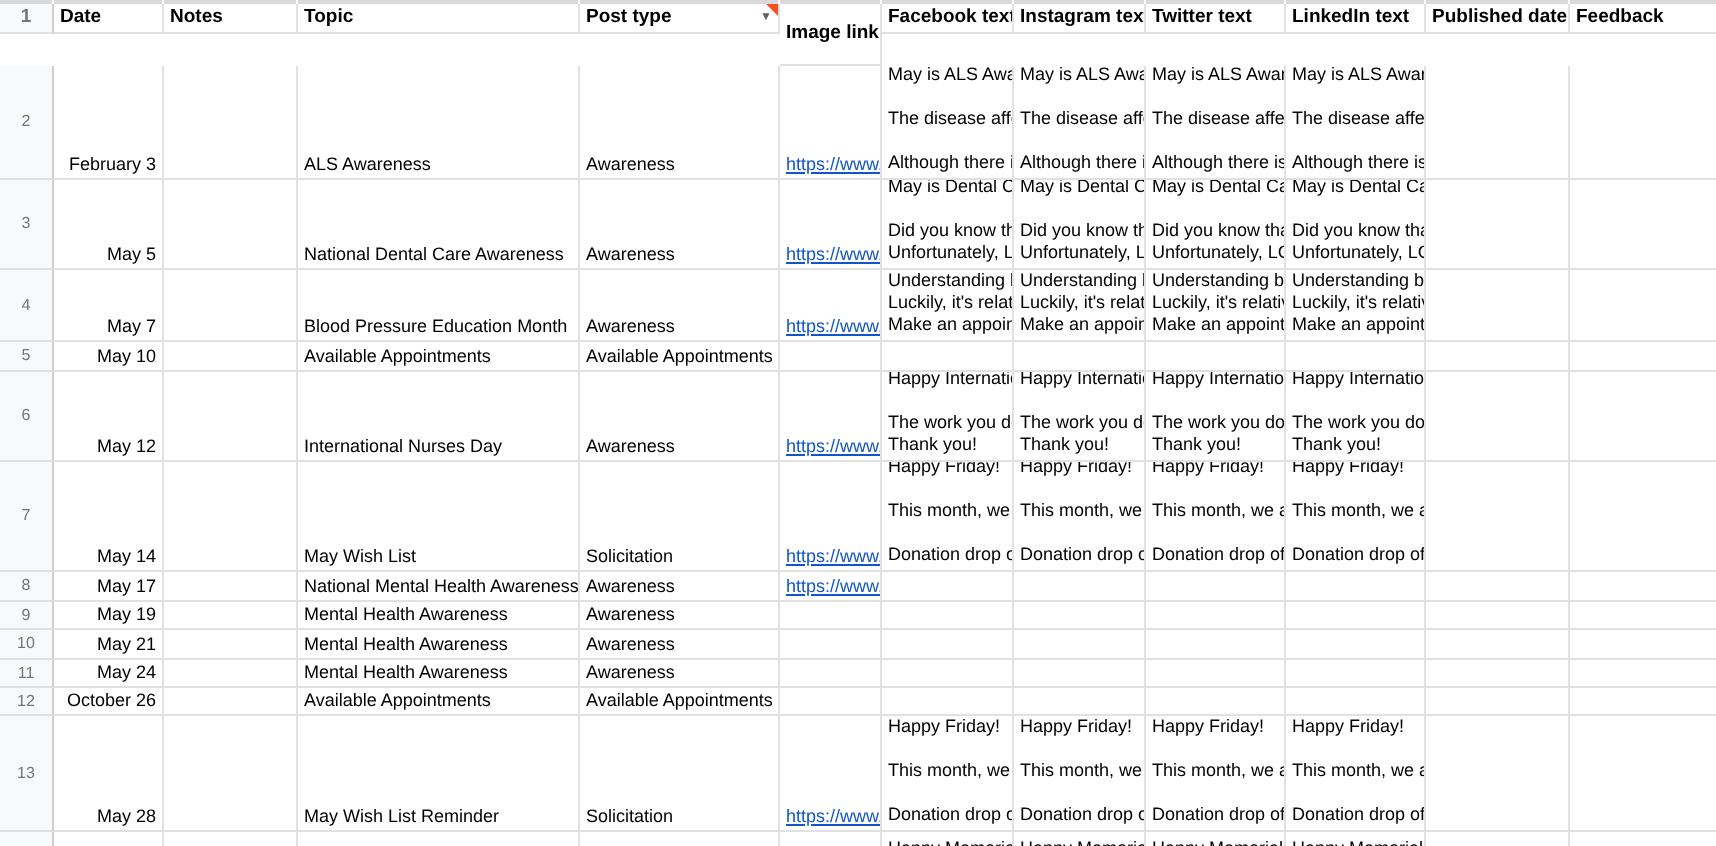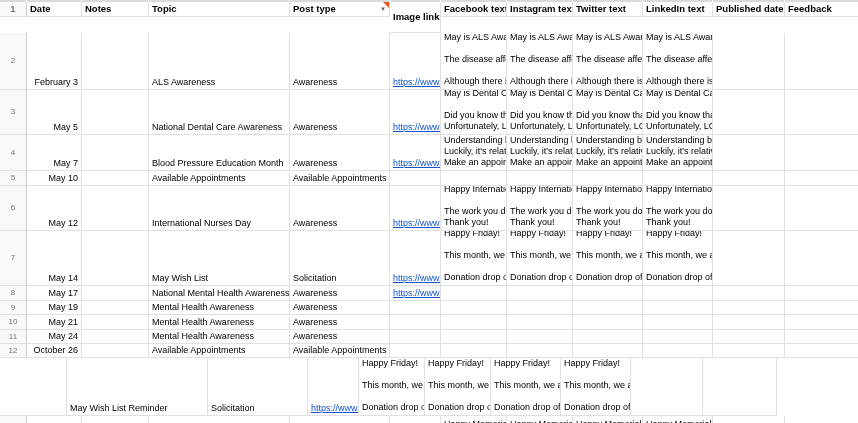--- a/index.html
+++ b/index.html
@@ -563,20 +563,26 @@
           <div class="txt"></div>
         </div>
         <div class="cell" style="width: 72px; height: 14px;">
           <div class="txt"></div>
         </div>
         <div class="cell" style="width: 74px; height: 14px;">
           <div class="txt"></div>
         </div>
       </div>
       <div class="row">
+        <div class="cell rowhead" style="width: 27px; height: 58px;">
+          <div class="txt">13</div>
+        </div>
+        <div class="cell right" style="width: 55px; height: 58px;">
+          <div class="txt">May 28</div>
+        </div>
         <div class="cell" style="width: 67px; height: 58px;">
           <div class="txt"></div>
         </div>
         <div class="cell" style="width: 141px; height: 58px;">
           <div class="txt">May Wish List Reminder</div>
         </div>
         <div class="cell" style="width: 100px; height: 58px;">
           <div class="txt">Solicitation</div>
         </div>
         <div class="cell link" style="width: 51px; height: 58px;">

